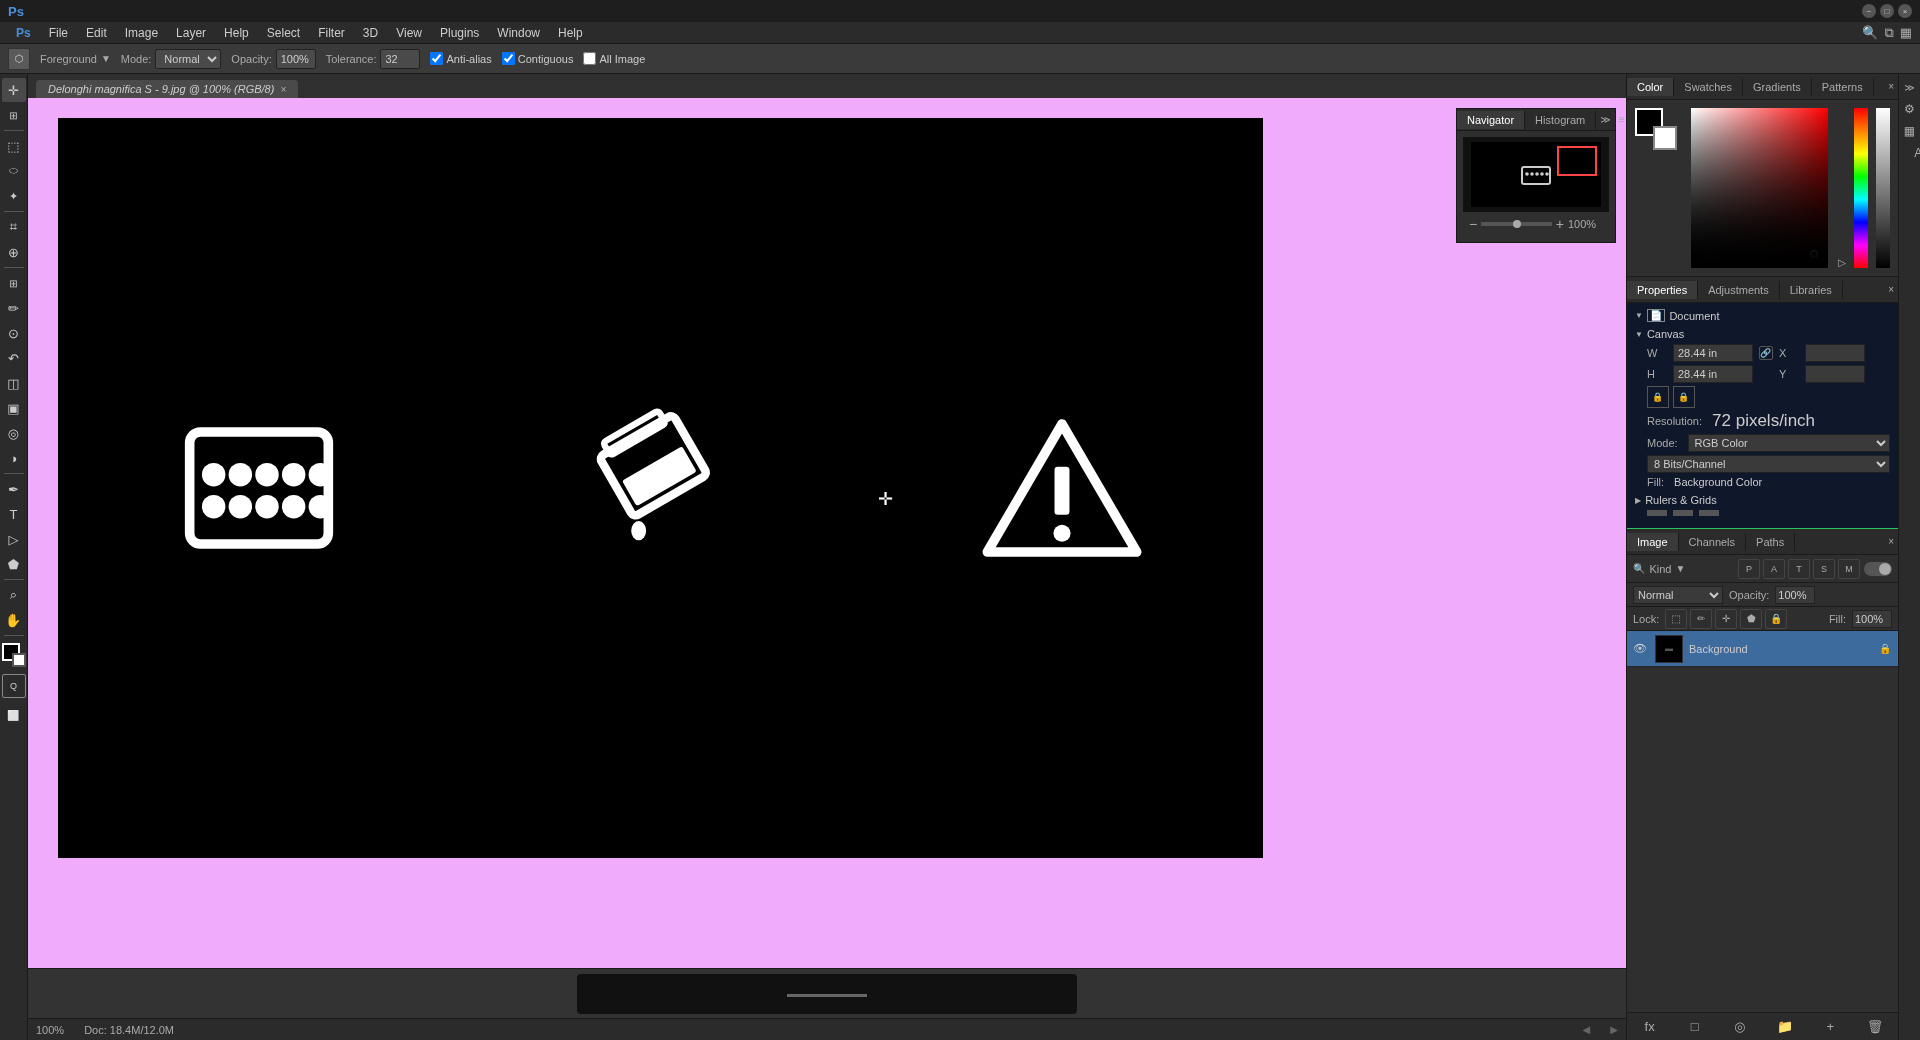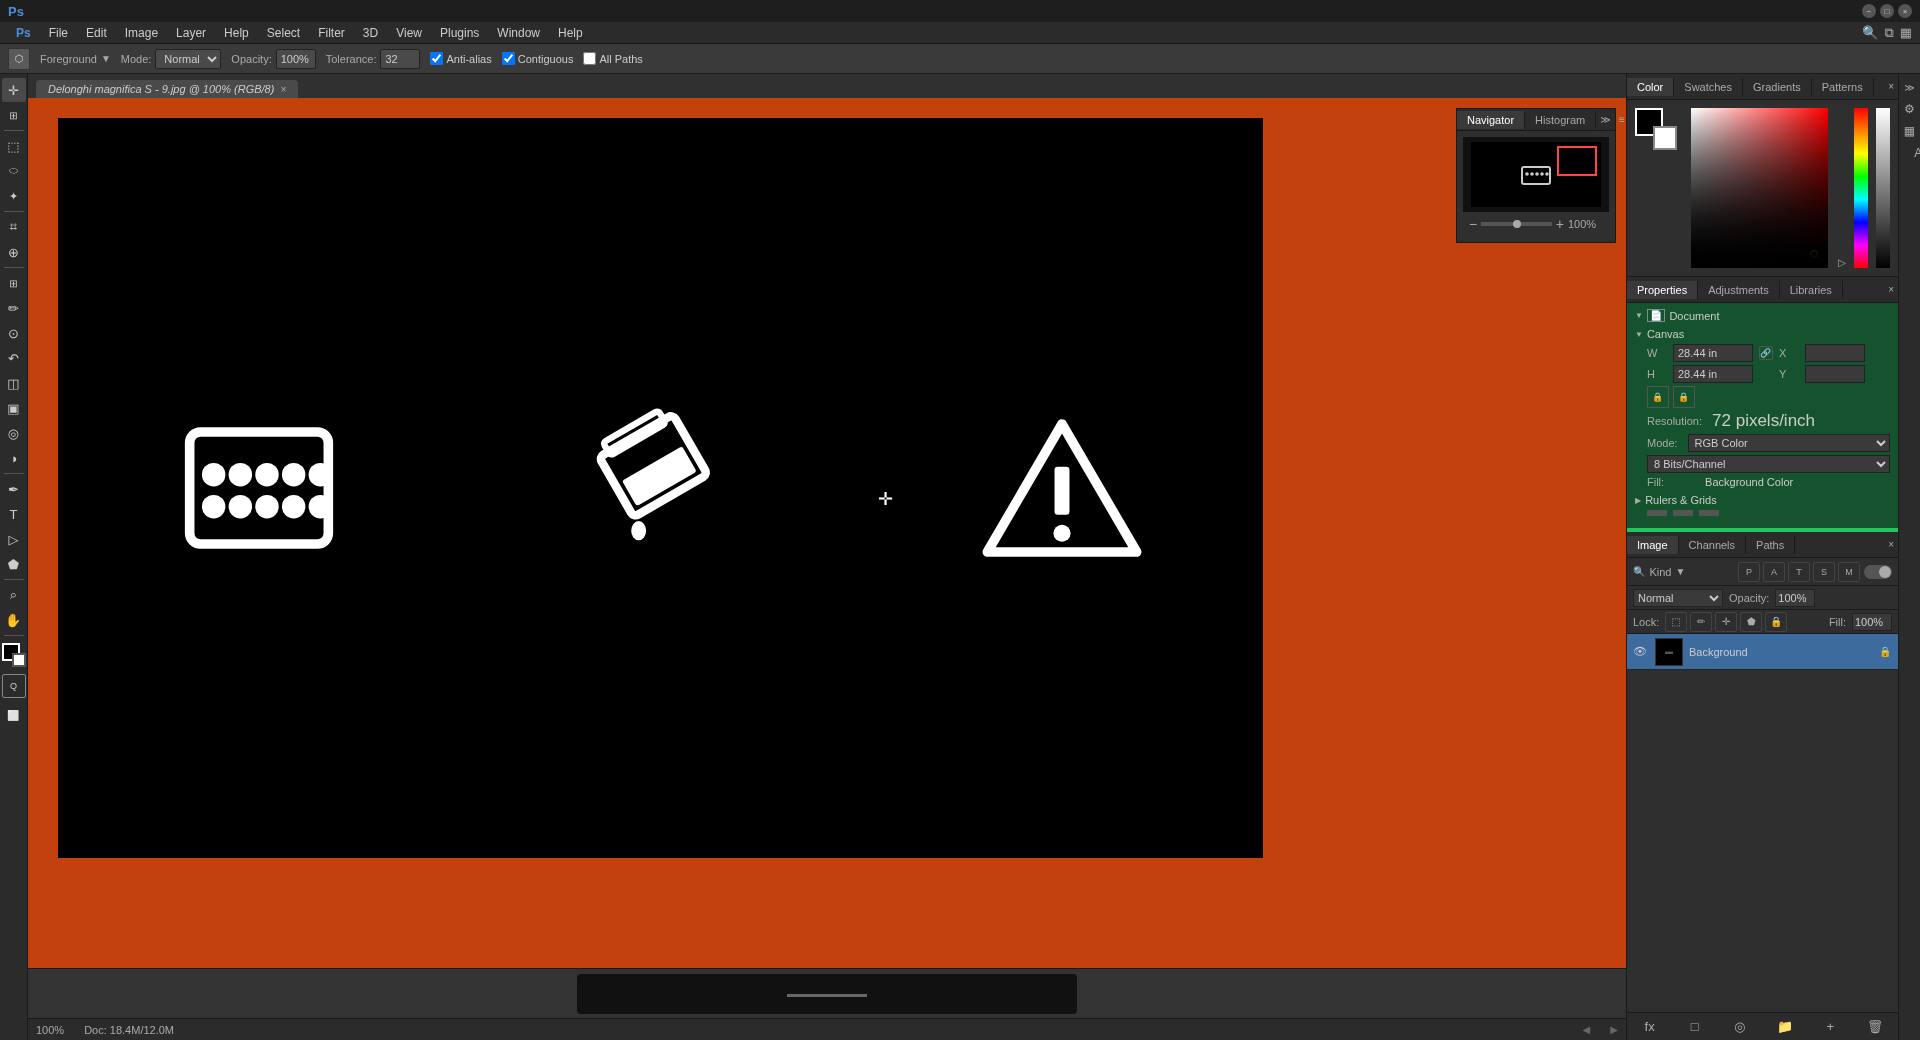--- a/index.html
+++ b/index.html
@@ -153,21 +153,21 @@
       gap: 6px;
       cursor: pointer;
     }
     .canvas-tab .close-x {
       font-size: 10px;
       color: #aaa;
       cursor: pointer;
     }
     #canvas-container {
       flex: 1;
-      background: #c2410c;
+      background: #f0abfc;
       display: flex;
       align-items: flex-start;
       justify-content: flex-start;
       overflow: hidden;
       position: relative;
     }
     #canvas-doc {
       position: absolute;
       top: 20px;
       left: 30px;
@@ -328,22 +328,22 @@
       height: 8px;
       background: #aaa;
       border-radius: 50%;
       position: absolute;
       top: -2px;
       left: 50%;
     }
 
     
     #properties-panel {
-      background: #14532d;
-      border-bottom: 4px solid #22c55e;
+      background: #0f172a;
+      border-bottom: 1px solid #22c55e;
       flex-shrink: 0;
     }
     #properties-tabs {
       display: flex;
       align-items: center;
       height: 26px;
       background: #2b2b2b;
       border-bottom: 1px solid #1a1a1a;
     }
     #properties-content {
@@ -666,21 +666,21 @@
   </div>
   <div class="options-group">
     <label class="options-checkbox-label">
       <input type="checkbox" checked="" style="">
       <span>Contiguous</span>
     </label>
   </div>
   <div class="options-group">
     <label class="options-checkbox-label">
       <input type="checkbox" style="">
-      <span>All Paths</span>
+      <span>All Image</span>
     </label>
   </div>
 </div>
 
 <div id="main-layout">
 
   <div id="left-toolbar">
     <div class="tool-btn active">✛</div>
     <div class="tool-btn" style="font-size:10px;">⊞</div>
     <div class="tool-separator"></div>
@@ -930,21 +930,21 @@
               </select>
             </div>
             <div class="prop-row" style="margin-left:12px;">
               <select class="prop-select" style="width:120px;">
                 <option>8 Bits/Channel</option>
               </select>
             </div>
 
             <div class="prop-row" style="margin-left:12px;">
               <span style="color:#aaa;font-size:11px;margin-right:4px;">Fill:</span>
-              <span style="color:#ccc;font-size:11px;margin-left:31px;">Background Color</span>
+              <span style="color:#ccc;font-size:11px;">Background Color</span>
             </div>
           </div>
 
           <div class="prop-section">
             <div class="prop-section-header">
               <span class="collapse-arrow">▶</span>
               <span>Rulers &amp; Grids</span>
             </div>
 
             <div style="display:flex;gap:6px;margin-left:12px;margin-top:4px;">

